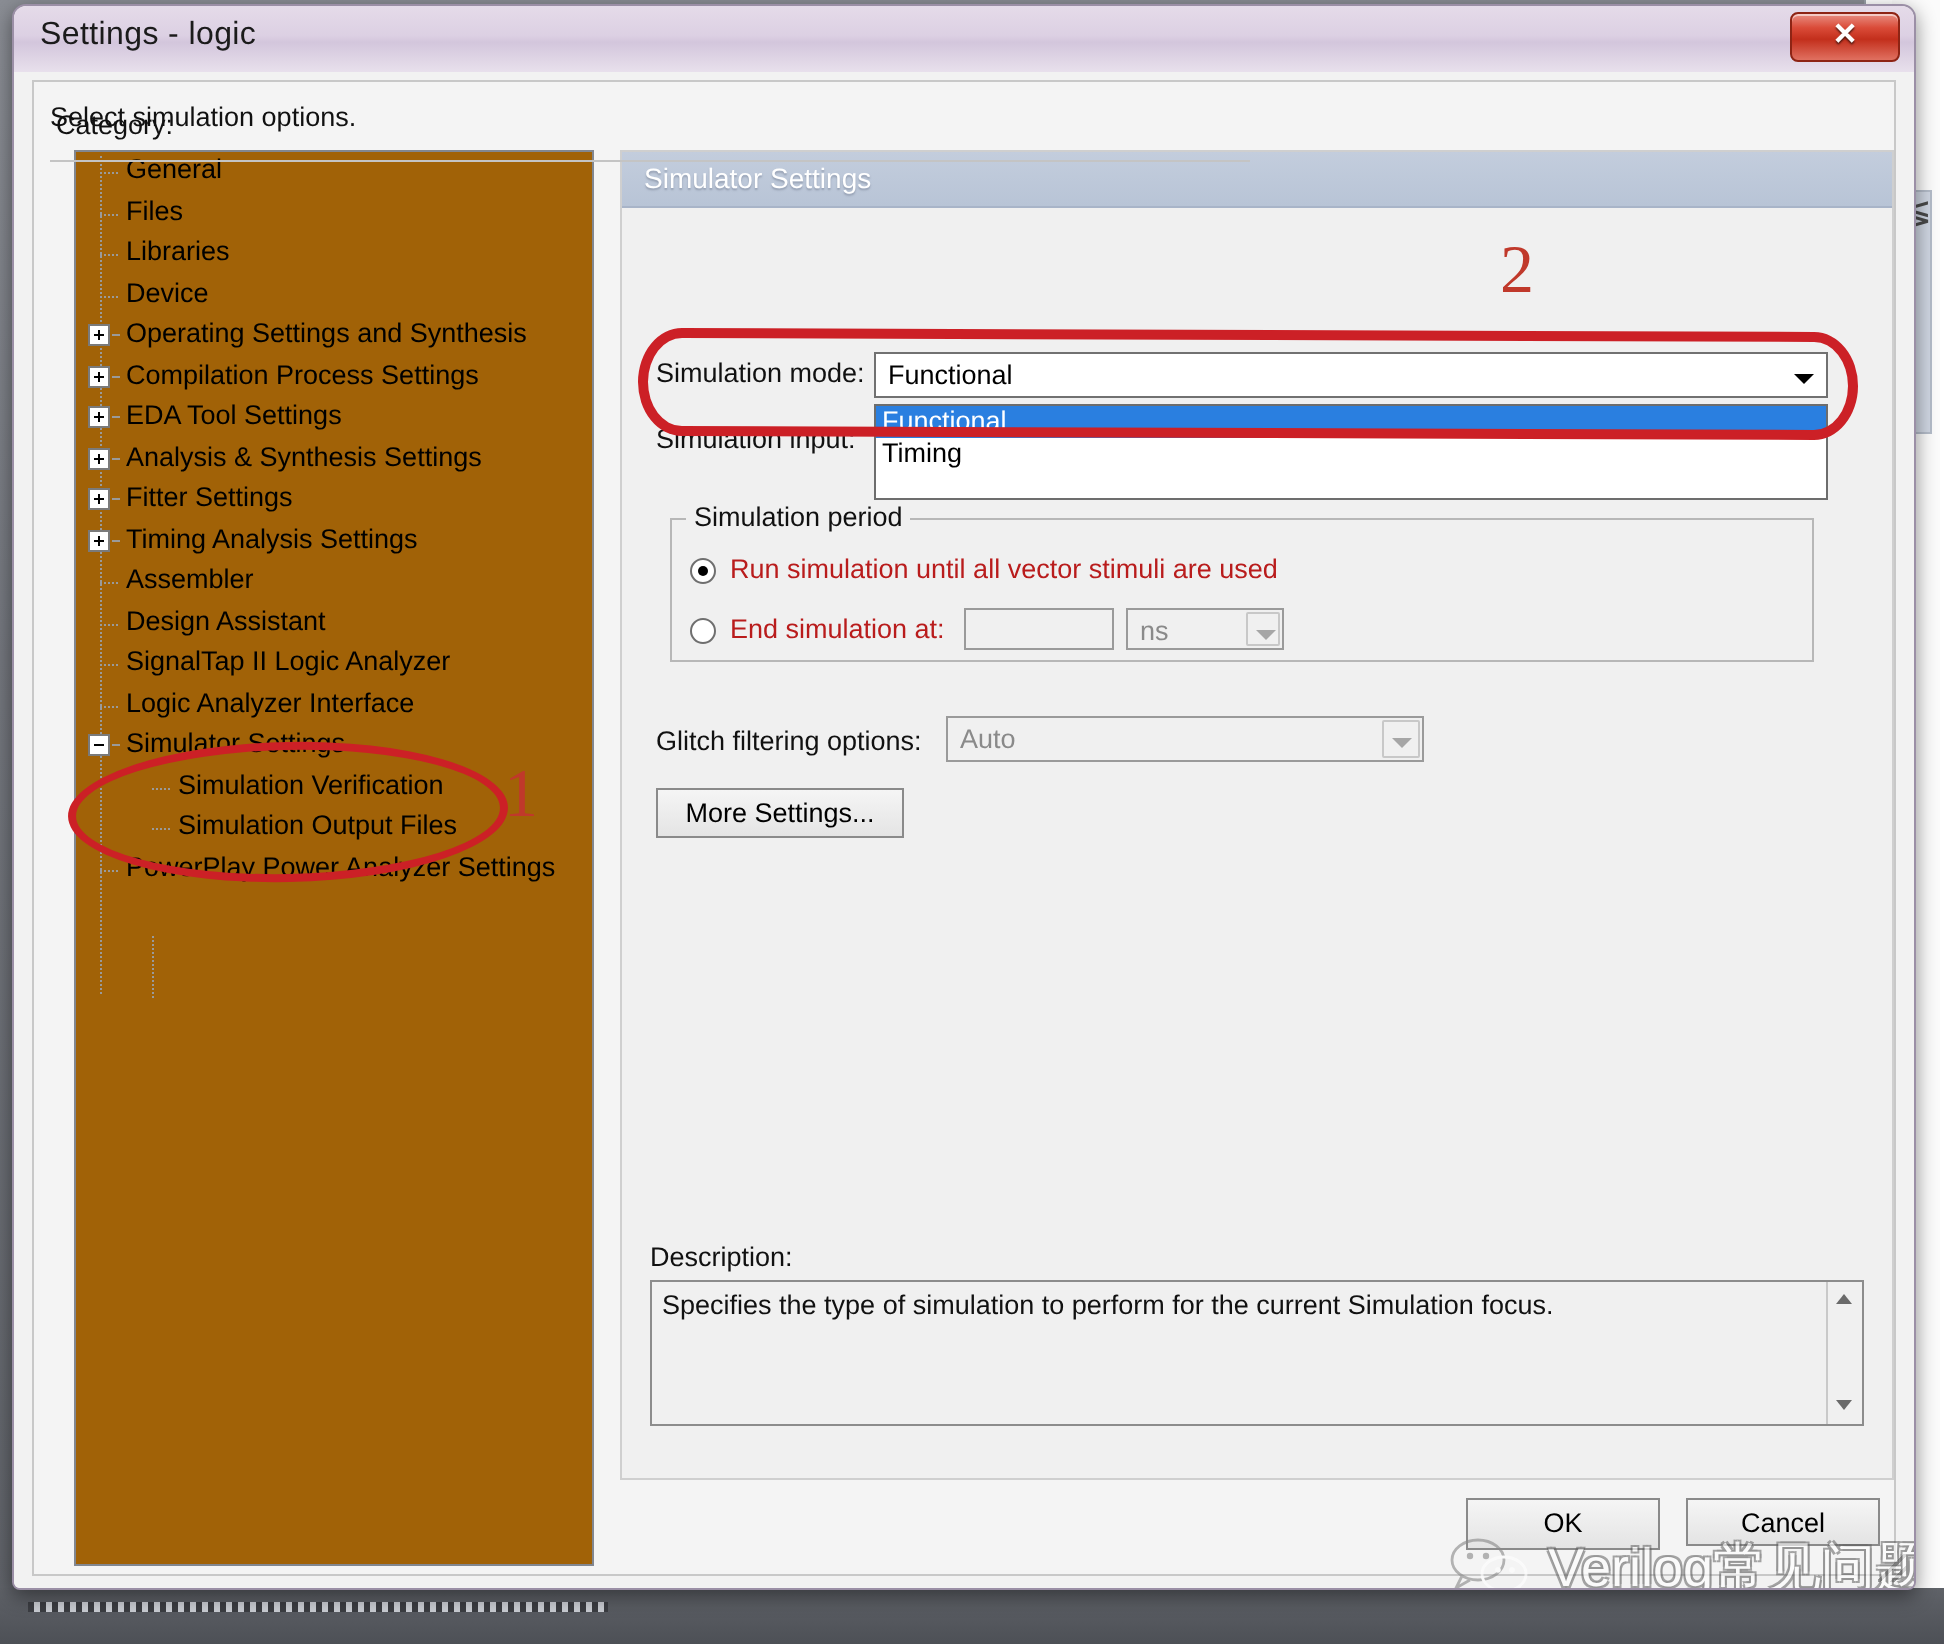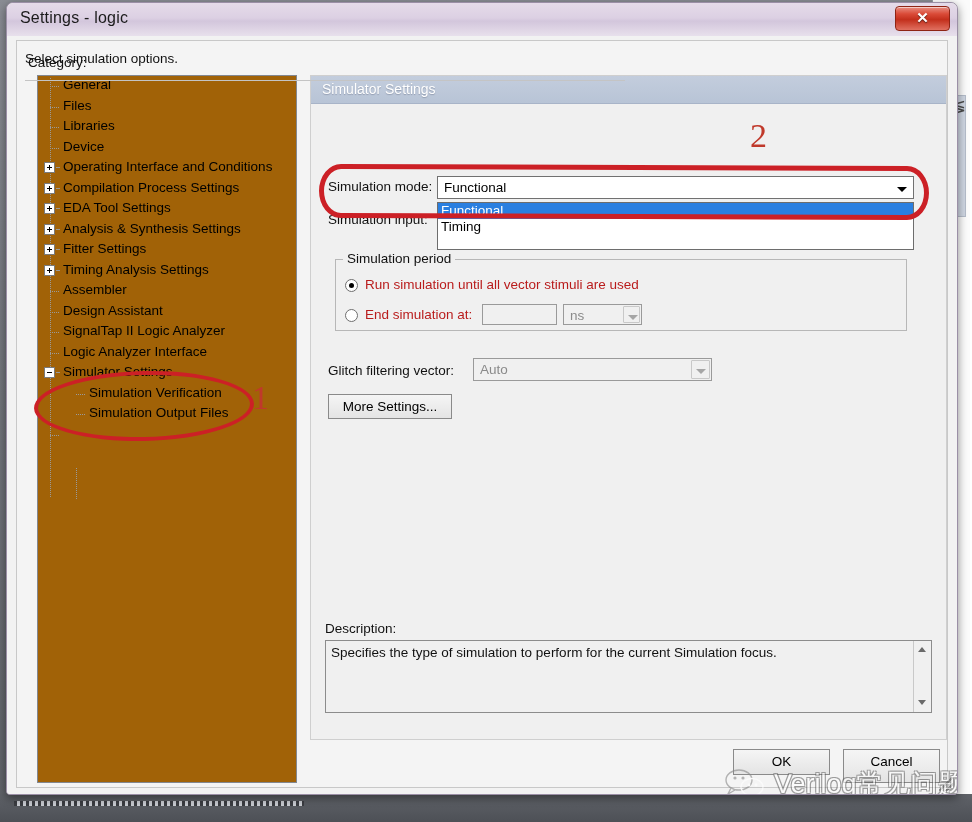--- a/index.html
+++ b/index.html
@@ -334,21 +334,21 @@
   .sb-arrow::after {
     content:''; position:absolute; left:3px;
     border-left:4px solid transparent;
     border-right:4px solid transparent;
   }
   .sb-arrow.up::after { top:4px; border-bottom:5px solid #6a6a6a; }
   .sb-arrow.down::after { top:4px; border-top:5px solid #6a6a6a; }
 
   
   #ok-btn { left:726px; top:746px; width:97px; height:26px; }
-  #cancel-btn { left:836px; top:746px; width:97px; height:34px; }
+  #cancel-btn { left:836px; top:746px; width:97px; height:24px; }
   #ok-btn span, #cancel-btn span { position:absolute; left:0; top:4px; width:100%; }
 
   #resize-grip {
     position:absolute; right:4px; bottom:3px;
     width:14px; height:14px;
     cursor:nwse-resize;
   }
   #resize-grip::after {
     content:''; position:absolute; left:0; top:0; width:14px; height:14px;
     background:
@@ -455,21 +455,21 @@
           <div class="tstub"></div>
           <span class="tlabel" style="left: 25px;">Libraries</span>
         </div>
         <div class="tree-item">
           <div class="tstub"></div>
           <span class="tlabel" style="left: 25px;">Device</span>
         </div>
         <div class="tree-item">
           <div class="tbox plus"></div>
           <div class="tbox-stub"></div>
-          <span class="tlabel" style="left: 25px;">Operating Interface and Conditions</span>
+          <span class="tlabel" style="left: 25px;">Operating Settings and Synthesis</span>
         </div>
         <div class="tree-item">
           <div class="tbox plus"></div>
           <div class="tbox-stub"></div>
           <span class="tlabel" style="left: 25px;">Compilation Process Settings</span>
         </div>
         <div class="tree-item">
           <div class="tbox plus"></div>
           <div class="tbox-stub"></div>
           <span class="tlabel" style="left: 25px;">EDA Tool Settings</span>
@@ -513,20 +513,21 @@
         <div class="tree-item">
           <div class="tstub child"></div>
           <span class="tlabel" style="left: 51px;">Simulation Verification</span>
         </div>
         <div class="tree-item">
           <div class="tstub child"></div>
           <span class="tlabel" style="left: 51px;">Simulation Output Files</span>
         </div>
         <div class="tree-item">
           <div class="tstub"></div>
+          <span class="tlabel" style="left: 25px;">PowerPlay Power Analyzer Settings</span>
         </div>
       </div>
   </div>
 
   <div id="right-panel">
     <div id="panel-header">
       <div class="ptitle">Simulator Settings</div>
     </div>
   </div>
 
@@ -555,21 +556,21 @@
   <div class="radio" style="left:338px; top:306px;"></div>
   <div class="radio-label" style="left:358px; top:304px;">End simulation at:</div>
 
   <input class="textinput" id="end-time-input" type="text" style="left: 475px; top: 301px; width: 75px; height: 21px;" value="">
 
   <div class="combo disabled" style="left:556px; top:301px; width:79px; height:21px;">
     <div class="ctext">ns</div>
     <div class="carrow" style="width:17px;height:17px;top:1px;right:1px;"></div>
   </div>
 
-  <div class="fld-label" style="left:321px; top:360px;">Glitch filtering vector:</div>
+  <div class="fld-label" style="left:321px; top:360px;">Glitch filtering options:</div>
   <div class="combo disabled" style="left:466px; top:355px; width:239px; height:23px;">
     <div class="ctext">Auto</div>
     <div class="carrow" style="width:19px;height:19px;top:1px;right:1px;"></div>
   </div>
 
   <div class="btn" id="more-settings-btn" style="left:321px; top:391px; width:124px; height:25px;">
     <span style="position:absolute;left:0;top:4px;width:100%;">More Settings...</span>
   </div>
 
   <div id="desc-label">Description:</div>

